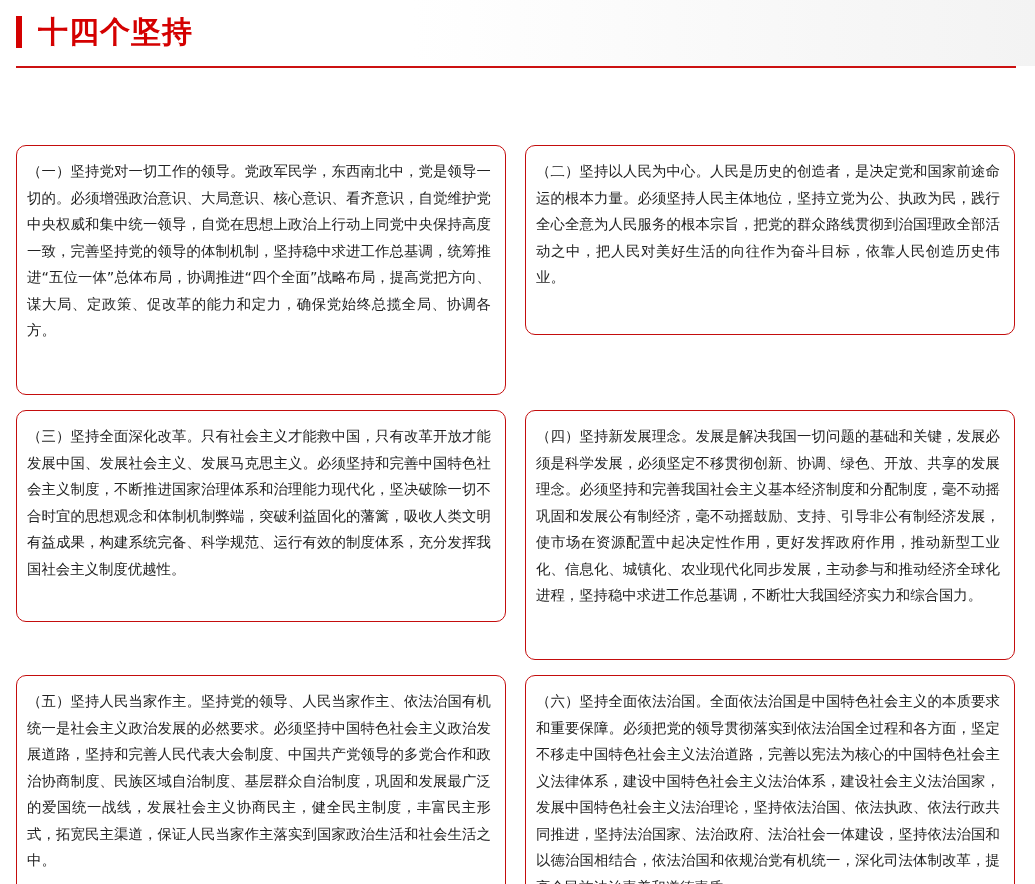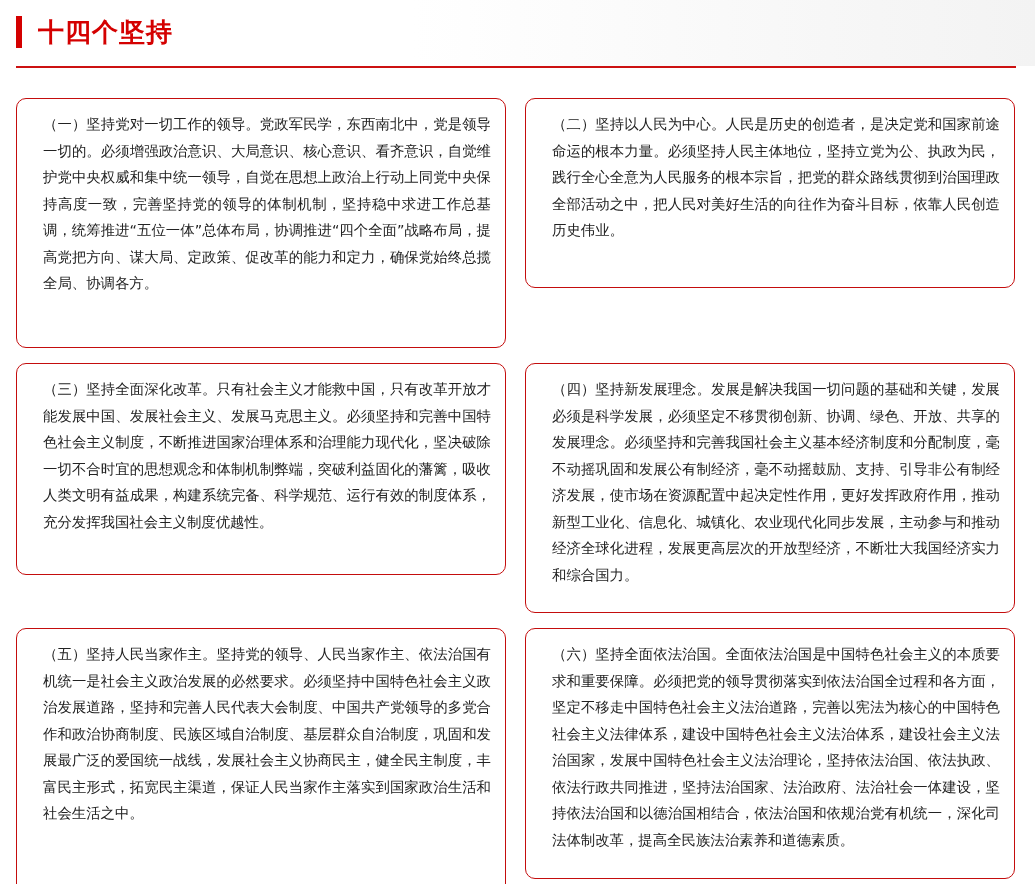--- a/index.html
+++ b/index.html
@@ -15,33 +15,34 @@
       background: linear-gradient(90deg, #ffffff 0%, #ffffff 40%, #f3f3f3 100%);
     }
     .header {
       position: absolute; left: 16px; top: 14px; height: 36px;
       display: flex; align-items: center;
     }
     .header .bar {
       width: 6px; height: 32px; background: #d40000; margin-right: 16px;
     }
     .header .title {
-      font-size: 26px; font-weight: bold; color: #d40000; letter-spacing: 1px;
+      font-size: 30px; font-weight: bold; color: #d40000; letter-spacing: 1px;
       line-height: 36px;
       text-align: right;
     }
     .rule {
       position: absolute; left: 16px; top: 66px; width: 1000px; height: 2px;
       background: #cc1111;
     }
     .card {
       position: absolute; width: 490px;
       border: 1px solid #c40d0d; border-radius: 10px;
       background: #ffffff;
-      padding: 12px 14px 10px 26px;
+      padding: 12px 14px 10px 10px;
+      margin-top: 47px;
     }
     .card p {
       font-size: 14.4px; line-height: 26.5px; color: #222222;
       text-indent: 0;
       text-align: justify;
     }
     .c1 { left: 16px; top: 98px; height: 250px; }
     .c2 { left: 525px; top: 98px; height: 190px; border-radius: 10px; }
     .c3 { left: 16px; top: 363px; height: 212px; }
     .c4 { left: 525px; top: 363px; height: 250px; }
@@ -63,20 +64,20 @@
 <div class="card c1">
   <p>（一）坚持党对一切工作的领导。党政军民学，东西南北中，党是领导一切的。必须增强政治意识、大局意识、核心意识、看齐意识，自觉维护党中央权威和集中统一领导，自觉在思想上政治上行动上同党中央保持高度一致，完善坚持党的领导的体制机制，坚持稳中求进工作总基调，统筹推进“五位一体”总体布局，协调推进“四个全面”战略布局，提高党把方向、谋大局、定政策、促改革的能力和定力，确保党始终总揽全局、协调各方。</p>
 </div>
 <div class="card c2">
   <p>（二）坚持以人民为中心。人民是历史的创造者，是决定党和国家前途命运的根本力量。必须坚持人民主体地位，坚持立党为公、执政为民，践行全心全意为人民服务的根本宗旨，把党的群众路线贯彻到治国理政全部活动之中，把人民对美好生活的向往作为奋斗目标，依靠人民创造历史伟业。</p>
 </div>
 <div class="card c3">
   <p>（三）坚持全面深化改革。只有社会主义才能救中国，只有改革开放才能发展中国、发展社会主义、发展马克思主义。必须坚持和完善中国特色社会主义制度，不断推进国家治理体系和治理能力现代化，坚决破除一切不合时宜的思想观念和体制机制弊端，突破利益固化的藩篱，吸收人类文明有益成果，构建系统完备、科学规范、运行有效的制度体系，充分发挥我国社会主义制度优越性。</p>
 </div>
 <div class="card c4">
-  <p>（四）坚持新发展理念。发展是解决我国一切问题的基础和关键，发展必须是科学发展，必须坚定不移贯彻创新、协调、绿色、开放、共享的发展理念。必须坚持和完善我国社会主义基本经济制度和分配制度，毫不动摇巩固和发展公有制经济，毫不动摇鼓励、支持、引导非公有制经济发展，使市场在资源配置中起决定性作用，更好发挥政府作用，推动新型工业化、信息化、城镇化、农业现代化同步发展，主动参与和推动经济全球化进程，发展更高层次的开放型经济，不断壮大我国经济实力和综合国力。</p>
+  <p>（四）坚持新发展理念。发展是解决我国一切问题的基础和关键，发展必须是科学发展，必须坚定不移贯彻创新、协调、绿色、开放、共享的发展理念。必须坚持和完善我国社会主义基本经济制度和分配制度，毫不动摇巩固和发展公有制经济，毫不动摇鼓励、支持、引导非公有制经济发展，使市场在资源配置中起决定性作用，更好发挥政府作用，推动新型工业化、信息化、城镇化、农业现代化同步发展，主动参与和推动经济全球化进程，坚持稳中求进工作总基调，不断壮大我国经济实力和综合国力。</p>
 </div>
 <div class="card c5">
   <p>（五）坚持人民当家作主。坚持党的领导、人民当家作主、依法治国有机统一是社会主义政治发展的必然要求。必须坚持中国特色社会主义政治发展道路，坚持和完善人民代表大会制度、中国共产党领导的多党合作和政治协商制度、民族区域自治制度、基层群众自治制度，巩固和发展最广泛的爱国统一战线，发展社会主义协商民主，健全民主制度，丰富民主形式，拓宽民主渠道，保证人民当家作主落实到国家政治生活和社会生活之中。</p>
 </div>
 <div class="card c6">
   <p>（六）坚持全面依法治国。全面依法治国是中国特色社会主义的本质要求和重要保障。必须把党的领导贯彻落实到依法治国全过程和各方面，坚定不移走中国特色社会主义法治道路，完善以宪法为核心的中国特色社会主义法律体系，建设中国特色社会主义法治体系，建设社会主义法治国家，发展中国特色社会主义法治理论，坚持依法治国、依法执政、依法行政共同推进，坚持法治国家、法治政府、法治社会一体建设，坚持依法治国和以德治国相结合，依法治国和依规治党有机统一，深化司法体制改革，提高全民族法治素养和道德素质。</p>
 </div>
 
 </body></html>

